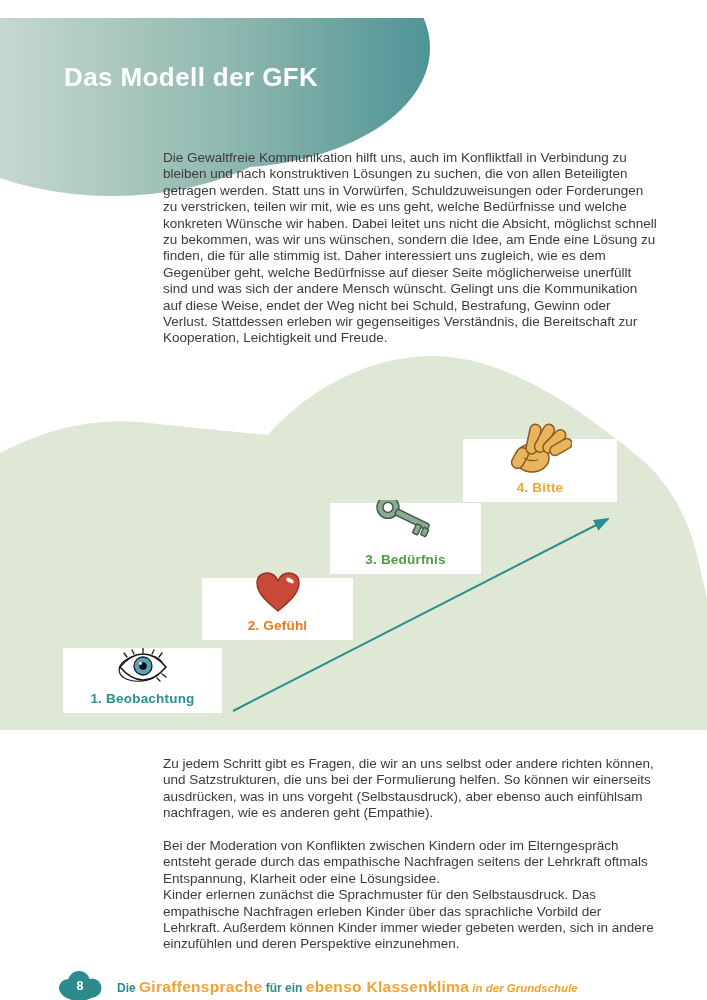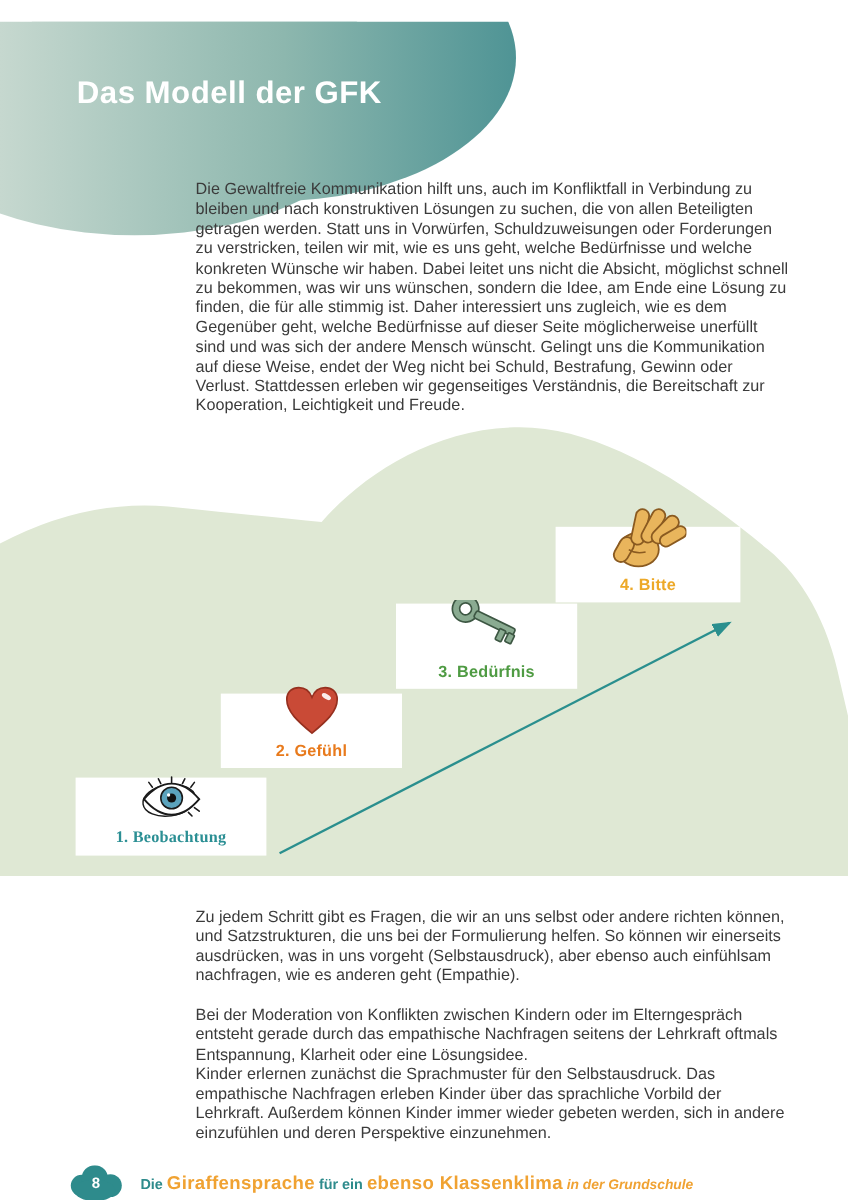--- a/index.html
+++ b/index.html
@@ -33,24 +33,24 @@
   
   .blob-svg{position:absolute;left:0;top:320px;}
   .arrow-svg{position:absolute;left:0;top:320px;pointer-events:none;}
   .step-box{
     position:absolute;background:#ffffff;
     display:flex;flex-direction:column;align-items:center;justify-content:flex-end;
     padding-bottom:7px;box-sizing:border-box;
   }
   .step-label{font-weight:bold;font-size:13.5px;letter-spacing:0.2px;}
   .step1{left:63px;top:630px;width:159px;height:65px;}
-  .step2{left:184px;top:560px;width:151px;height:62px;}
+  .step2{left:202px;top:560px;width:151px;height:62px;}
   .step3{left:330px;top:485px;width:151px;height:71px;}
   .step4{left:463px;top:421px;width:154px;height:63px;}
-  .step1 .step-label{color:#2b8f94;font-family:Liberation Serif, serif;}
+  .step1 .step-label{color:#2b8f94;}
   .step2 .step-label{color:#e87a1c;}
   .step3 .step-label{color:#4f9b43;}
   .step4 .step-label{color:#eda928;}
   .icon-wrap{line-height:0;}
   .step1 .icon-wrap{margin-bottom:6px;}
   .step2 .icon-wrap{margin-top:-8px;margin-bottom:3px;}
   .step3 .icon-wrap{margin-top:-14px;margin-bottom:4px;}
   .step4 .icon-wrap{margin-top:-16px;margin-bottom:4px;}
 
   

